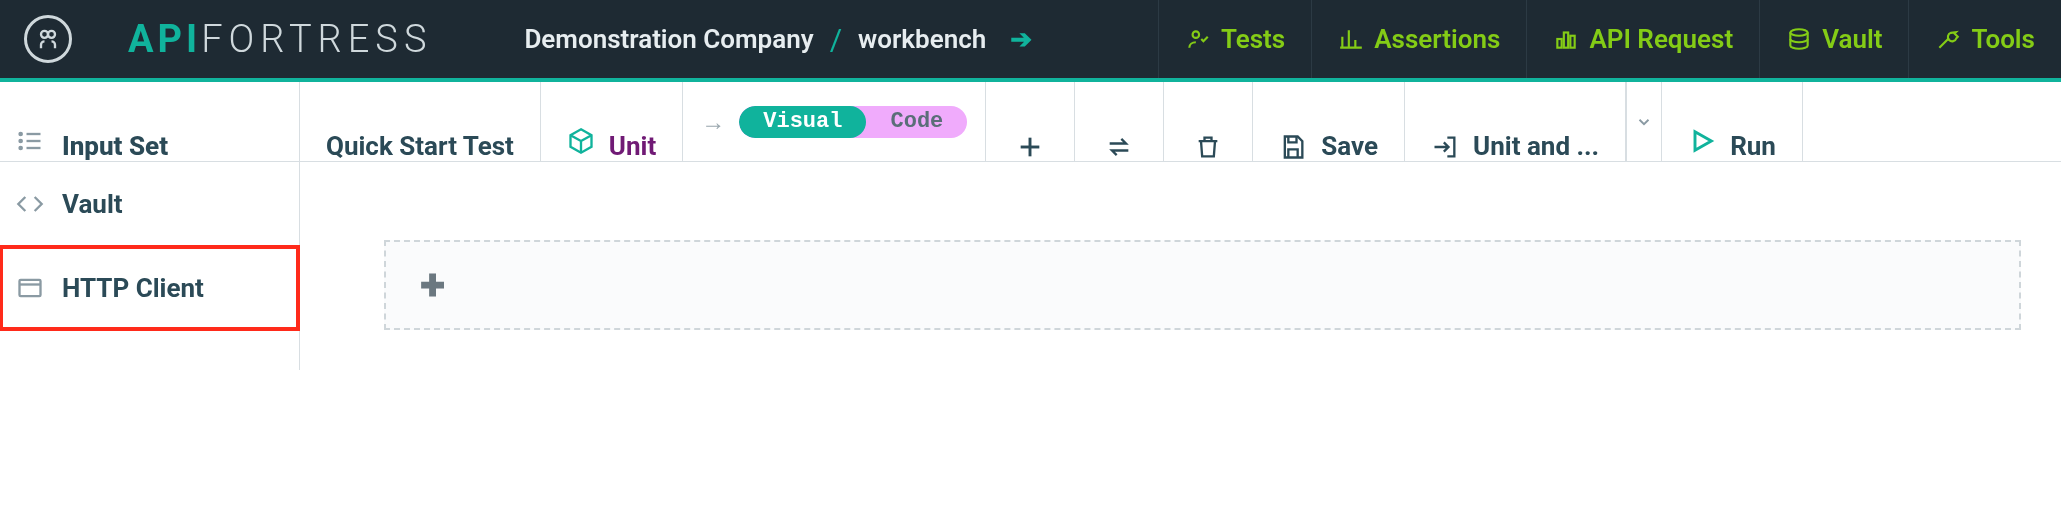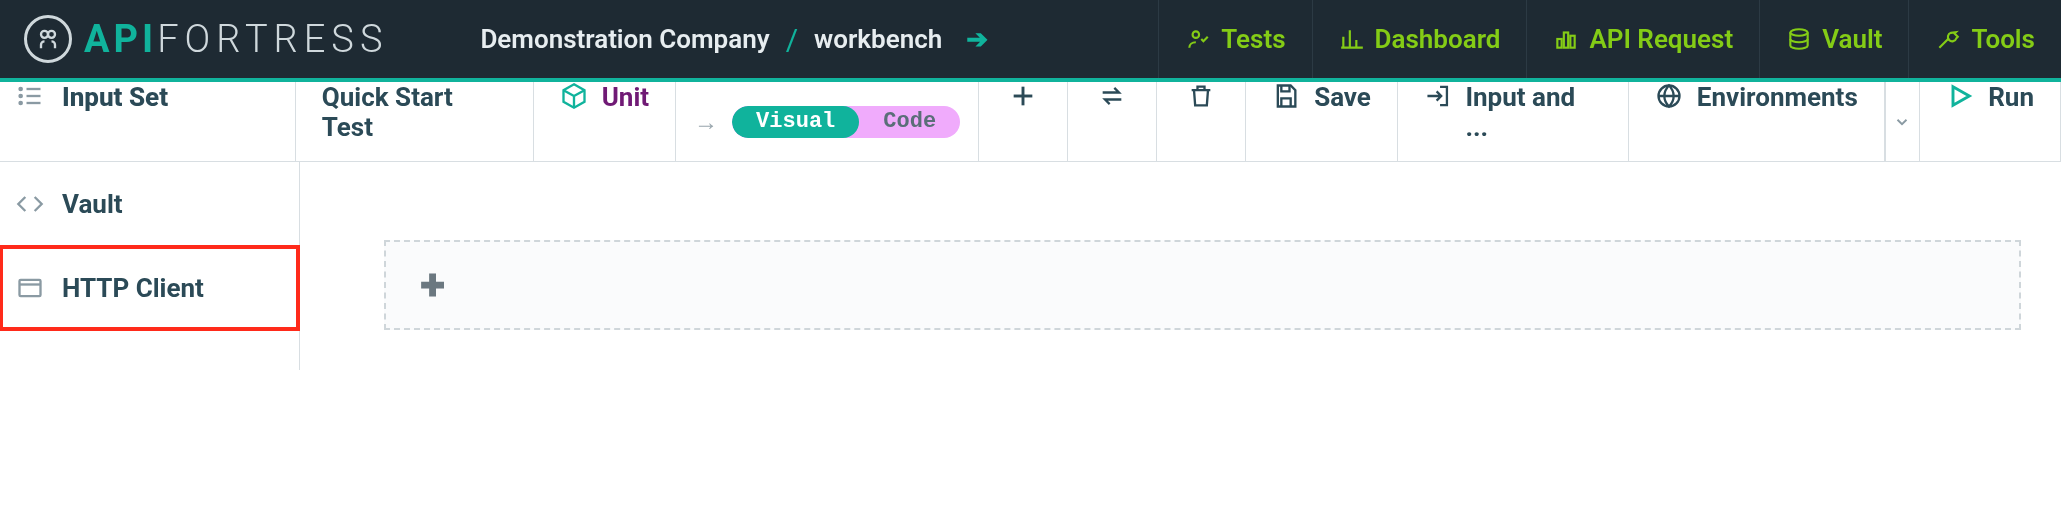--- a/index.html
+++ b/index.html
@@ -22,21 +22,21 @@
     height: 100%;
   }
   .logo-mark {
     width: 48px; height: 48px;
     border: 3px solid #cfd8dc;
     border-radius: 50%;
     display: flex; align-items: center; justify-content: center;
     color: #cfd8dc;
   }
   .logo-text { font-size: 38px; font-weight: 300; letter-spacing: 6px; color: #cfd8dc; }
-  .logo-text .accent { color: #10b39c; font-weight: 700; letter-spacing: 4px; }
+  .logo-text .accent { color: #10b39c; font-weight: 700; letter-spacing: 4px; margin-left: 44px; }
   
   .breadcrumb {
     display: flex; align-items: center; gap: 16px;
     padding: 0 28px;
     font-size: 26px; font-weight: 600;
     color: #e7edf0;
     margin-left: 40px;
   }
   .breadcrumb .sep { color: #10b39c; font-weight: 400; font-size: 30px; }
   .breadcrumb .arrow { color: #10b39c; font-size: 26px; margin-left: 8px; }
@@ -53,21 +53,21 @@
   .nav-icon { width: 26px; height: 26px; display:inline-flex; align-items:center; justify-content:center; }
   
   
   .toolbar {
     display: flex;
     height: 80px;
     border-bottom: 1px solid #d8dee2;
     background: #fff;
   }
   .tool-cell {
-    display: flex; align-items: flex-start;
+    display: flex; align-items: flex-end;
     padding: 0 26px;
     border-right: 1px solid #d8dee2;
     font-size: 26px; font-weight: 700;
     color: #2b4a57;
     gap: 14px;
     cursor: pointer;
   }
   .tool-cell.sidebar-head {
     width: 300px;
     font-weight: 800;
@@ -169,21 +169,21 @@
           </svg>
       </span>
       <span>Tests</span>
     </div>
     <div class="nav-item">
       <span class="nav-icon">
         <svg viewBox="0 0 24 24" fill="none" stroke="currentColor" stroke-width="2">
             <path d="M4 20V10M10 20V4M16 20v-7M22 20H2"></path>
           </svg>
       </span>
-      <span>Dashboard</span>
+      <span>Assertions</span>
     </div>
     <div class="nav-item">
       <span class="nav-icon">
         <svg viewBox="0 0 24 24" fill="none" stroke="currentColor" stroke-width="2">
             <rect x="4" y="12" width="4" height="8"></rect>
             <rect x="10" y="6" width="4" height="14"></rect>
             <rect x="16" y="9" width="4" height="11"></rect>
           </svg>
       </span>
       <span>API Request</span>
@@ -274,30 +274,23 @@
         <path d="M5 3h11l4 4v14H5z"></path>
         <path d="M8 3v5h7V3M8 21v-7h8v7"></path>
       </svg>
     <span>Save</span>
   </div>
 
   <div class="tool-cell exit">
     <svg viewBox="0 0 24 24" fill="none" stroke="currentColor" stroke-width="2">
         <path d="M14 4h6v16h-6M3 12h12M11 8l4 4-4 4"></path>
       </svg>
-    <span>Input and ...</span>
-  </div>
-
-  <div class="tool-cell env" style="flex:1">
-    <svg viewBox="0 0 24 24" fill="none" stroke="currentColor" stroke-width="2">
-        <circle cx="12" cy="12" r="9"></circle>
-        <path d="M3 12h18M12 3c2.5 2.5 4 5.5 4 9s-1.5 6.5-4 9c-2.5-2.5-4-5.5-4-9s1.5-6.5 4-9z"></path>
-      </svg>
-    <span>Environments</span>
-  </div>
+    <span>Unit and ...</span>
+  </div>
+
   <div class="env-caret">
     <svg viewBox="0 0 24 24" width="18" height="18" fill="none" stroke="currentColor" stroke-width="2.5">
         <path d="M6 9l6 6 6-6"></path>
       </svg>
   </div>
 
   <div class="tool-cell run">
     <span class="play">
       <svg viewBox="0 0 24 24" width="28" height="28" fill="none" stroke="currentColor" stroke-width="2.5">
           <path d="M6 4l14 8-14 8V4z"></path>

